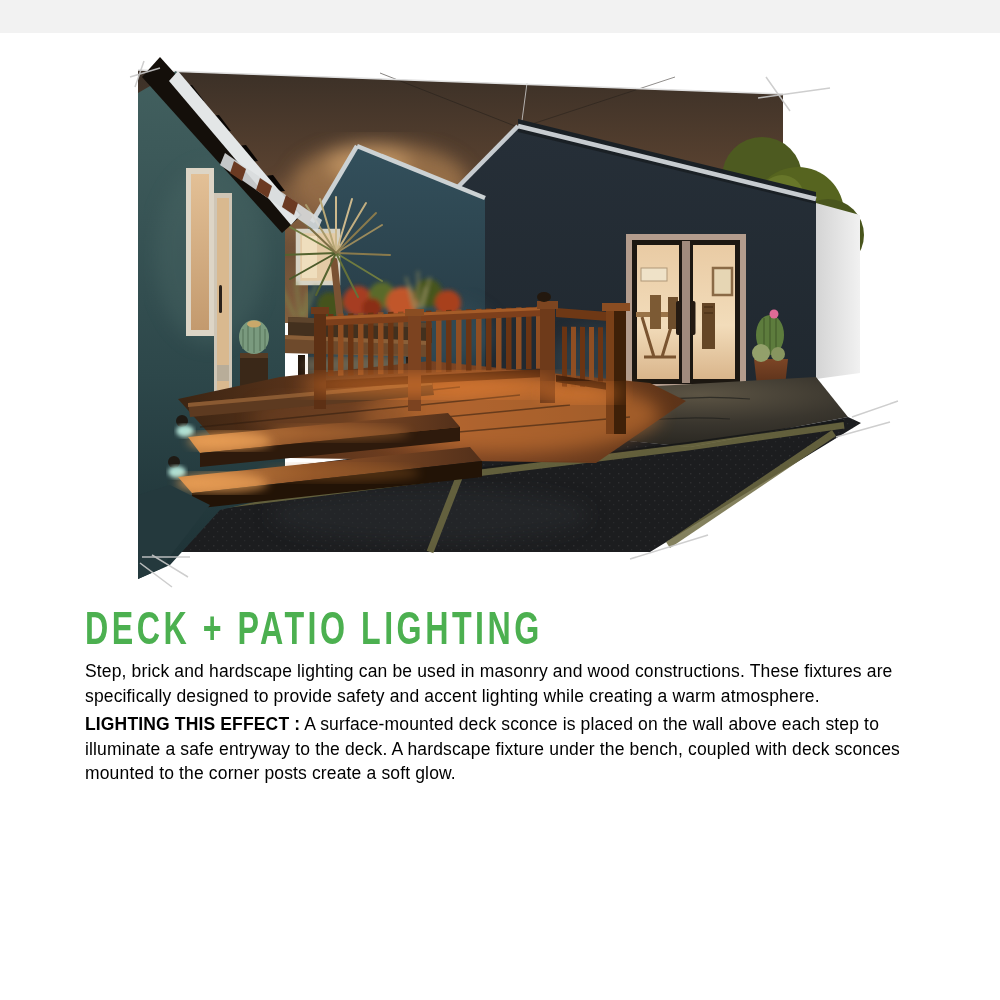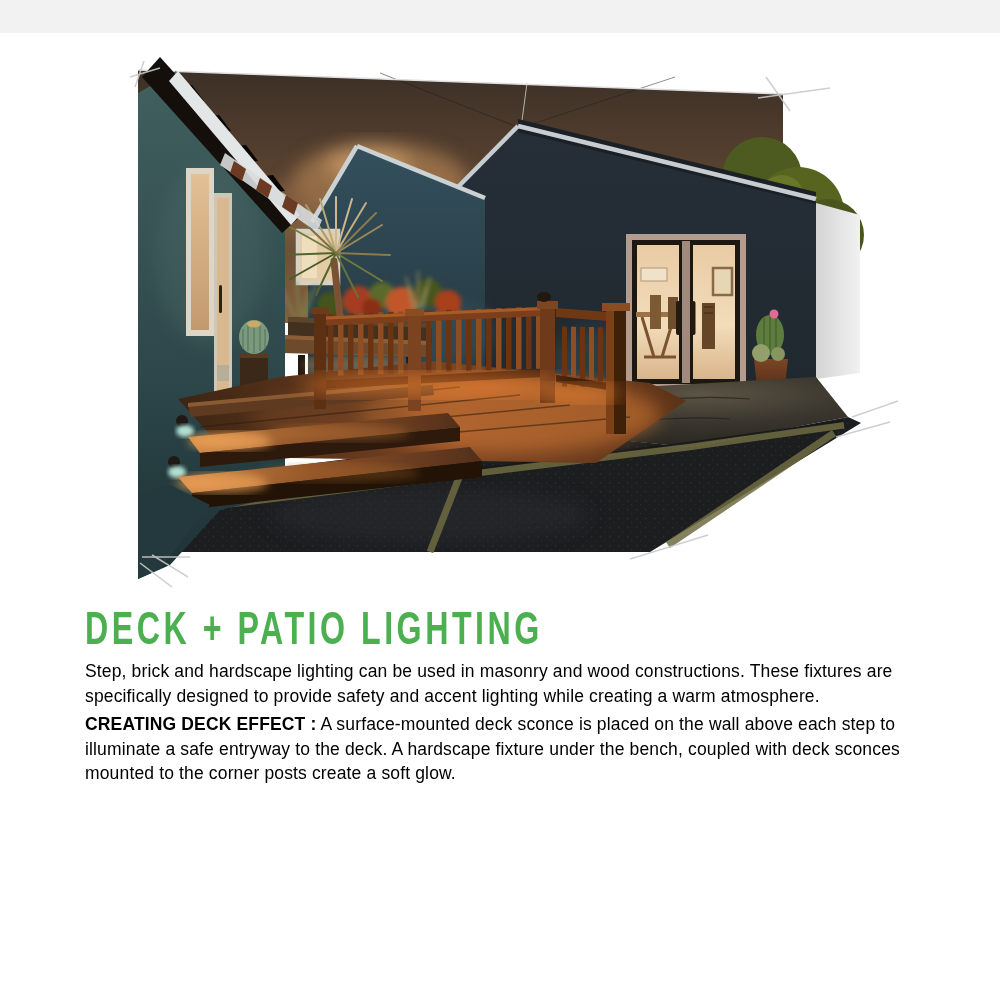--- a/index.html
+++ b/index.html
@@ -358,21 +358,21 @@
         <path d="M10,498 L42,522 M22,490 L58,512"></path>
       </g>
     </svg>
   </div>
 
   <div class="heading">DECK + PATIO LIGHTING</div>
 
   <p class="body-copy p1" style="margin:0;position:absolute;">Step, brick and hardscape lighting can be used in masonry and wood constructions. These fixtures are specifically designed to provide safety and accent lighting while creating a warm atmosphere.</p>
 
   <p class="body-copy p2" style="margin:0;position:absolute;">
-    <span class="bold-label">CREATING DECK EFFECT :</span>
+    <span class="bold-label">LIGHTING THIS EFFECT :</span>
     <span>A surface-mounted deck sconce is placed on the wall above each step to illuminate a safe entryway to the deck. A hardscape fixture under the bench, coupled with deck sconces mounted to the corner posts create a soft glow.</span>
   </p>
 
   <div class="band bottom"></div>
   <div class="brand-row brand2">
     <span class="inner">TECHNIQUES</span>
   </div>
 
 </div>
 

